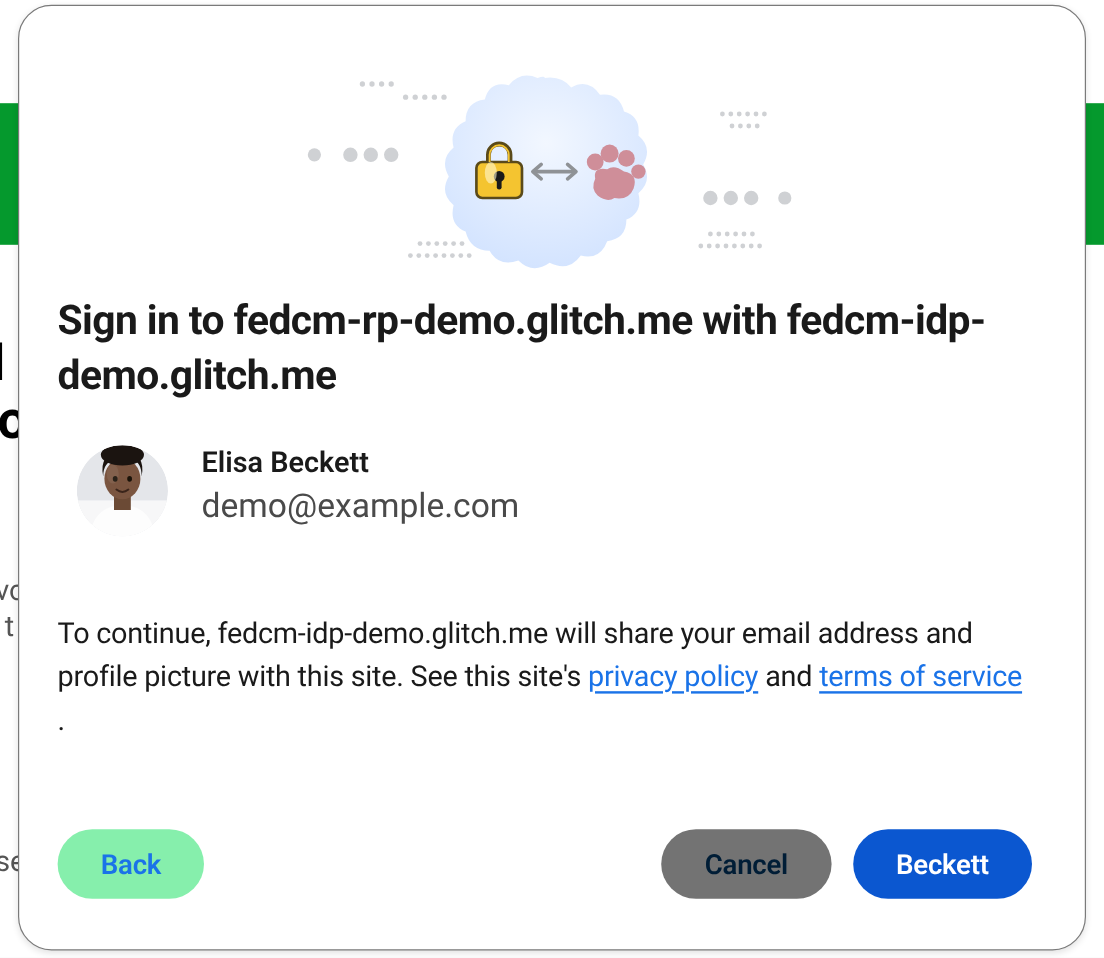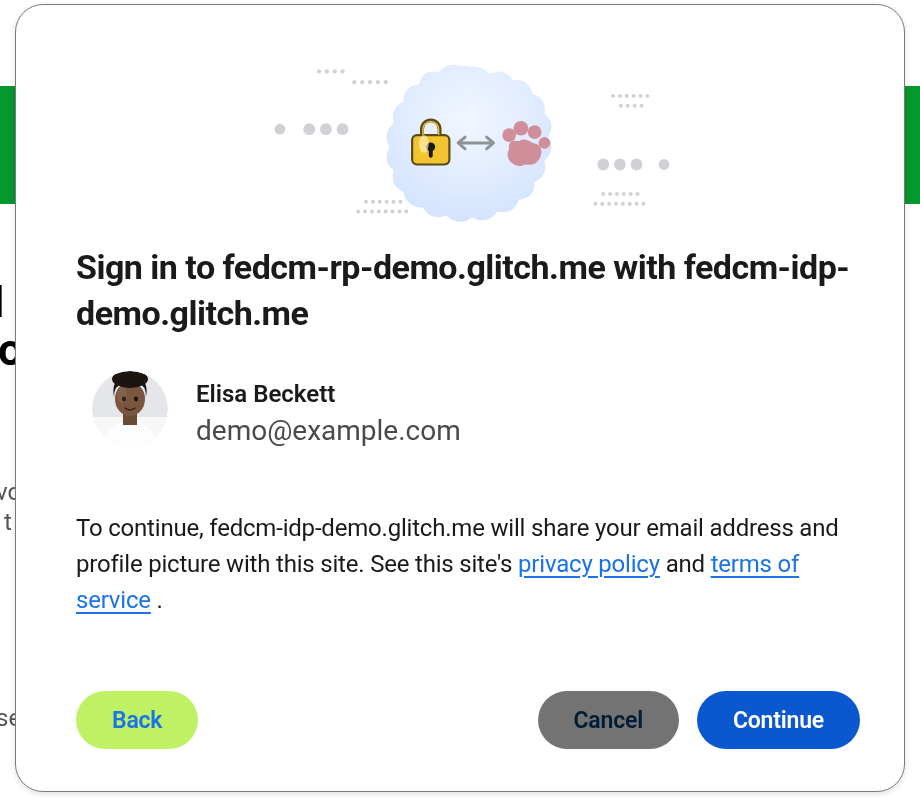--- a/index.html
+++ b/index.html
@@ -37,21 +37,21 @@
 
   
   .dialog {
     position: absolute;
     left: 15px; top: 4px;
     width: 890px; height: 788px;
     background: #fff;
     border-radius: 28px;
     border: 1.5px solid #7a7a7a;
     box-shadow: 0 2px 6px rgba(0,0,0,0.12);
-    padding: 40px 44px 40px 60px;
+    padding: 40px 44px 40px 32px;
     display: flex;
     flex-direction: column;
   }
 
   
   .illus {
     height: 190px;
     position: relative;
     flex-shrink: 0;
     width: 100%;
@@ -66,21 +66,21 @@
     font-weight: 700;
     letter-spacing: -0.5px;
     color: #1a1a1a;
     line-height: 1.35;
     margin: 10px 0 34px 0;
     max-width: 790px;
   }
 
   .account {
     display: flex;
-    align-items: flex-end;
+    align-items: flex-start;
     gap: 28px;
     margin-bottom: 34px;
     padding-left: 16px;
   }
   .avatar {
     width: 76px; height: 76px;
     border-radius: 50%;
     overflow: hidden;
     flex-shrink: 0;
   }
@@ -125,21 +125,21 @@
     font-size: 23px;
     font-weight: 600;
     border-radius: 999px;
     height: 58px;
     padding: 0 36px;
     cursor: pointer;
     border: none;
     letter-spacing: -0.2px;
   }
   .btn-back {
-    background: #bef264;
+    background: #86efac;
     color: #1a73e8;
     border: 1.5px solid #a8c7fa;
     padding: 0 30px;
   }
   .btn-cancel {
     background: #737373;
     color: #001d36;
     padding: 0 34px;
   }
   .btn-continue {
@@ -319,16 +319,16 @@
     <a href="#">terms of service</a>
     <span>.</span>
   </div>
 
   <div class="spacer"></div>
 
   <div class="button-row">
     <button class="btn btn-back">Back</button>
     <div class="gap"></div>
     <button class="btn btn-cancel">Cancel</button>
-    <button class="btn btn-continue">Continue</button>
+    <button class="btn btn-continue">Beckett</button>
   </div>
 
 </div>
 
 </body></html>

